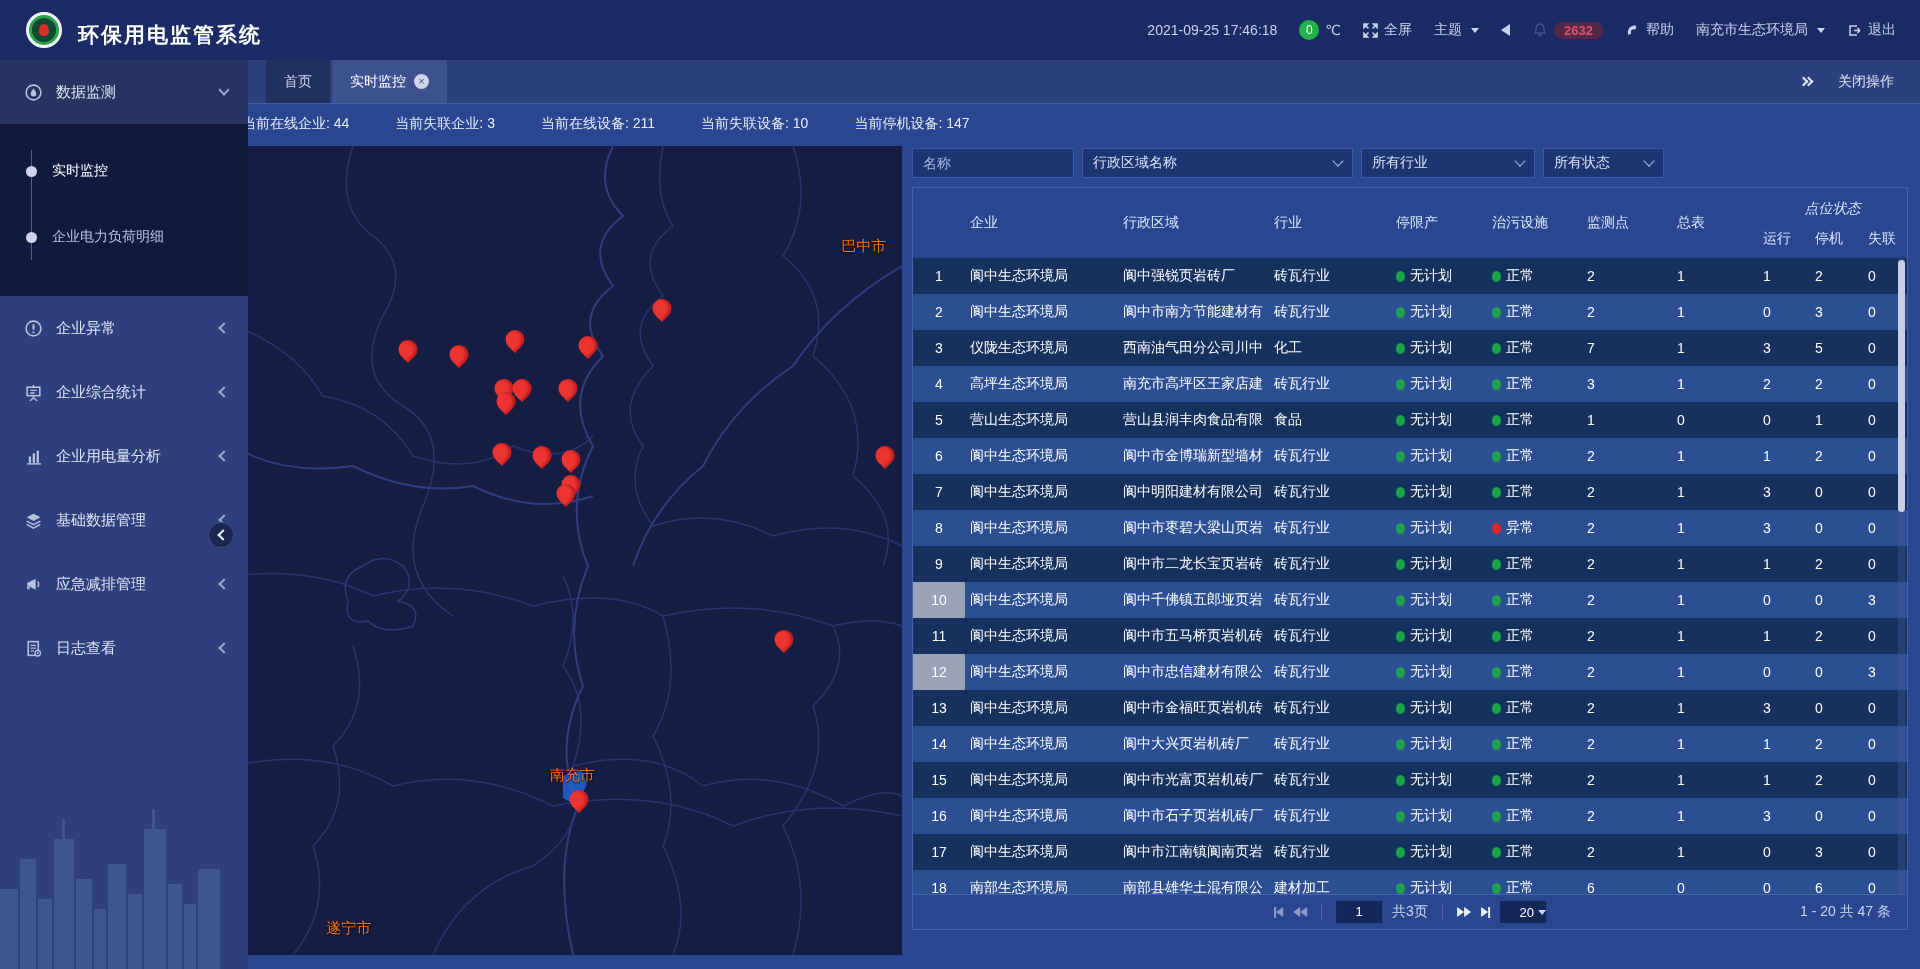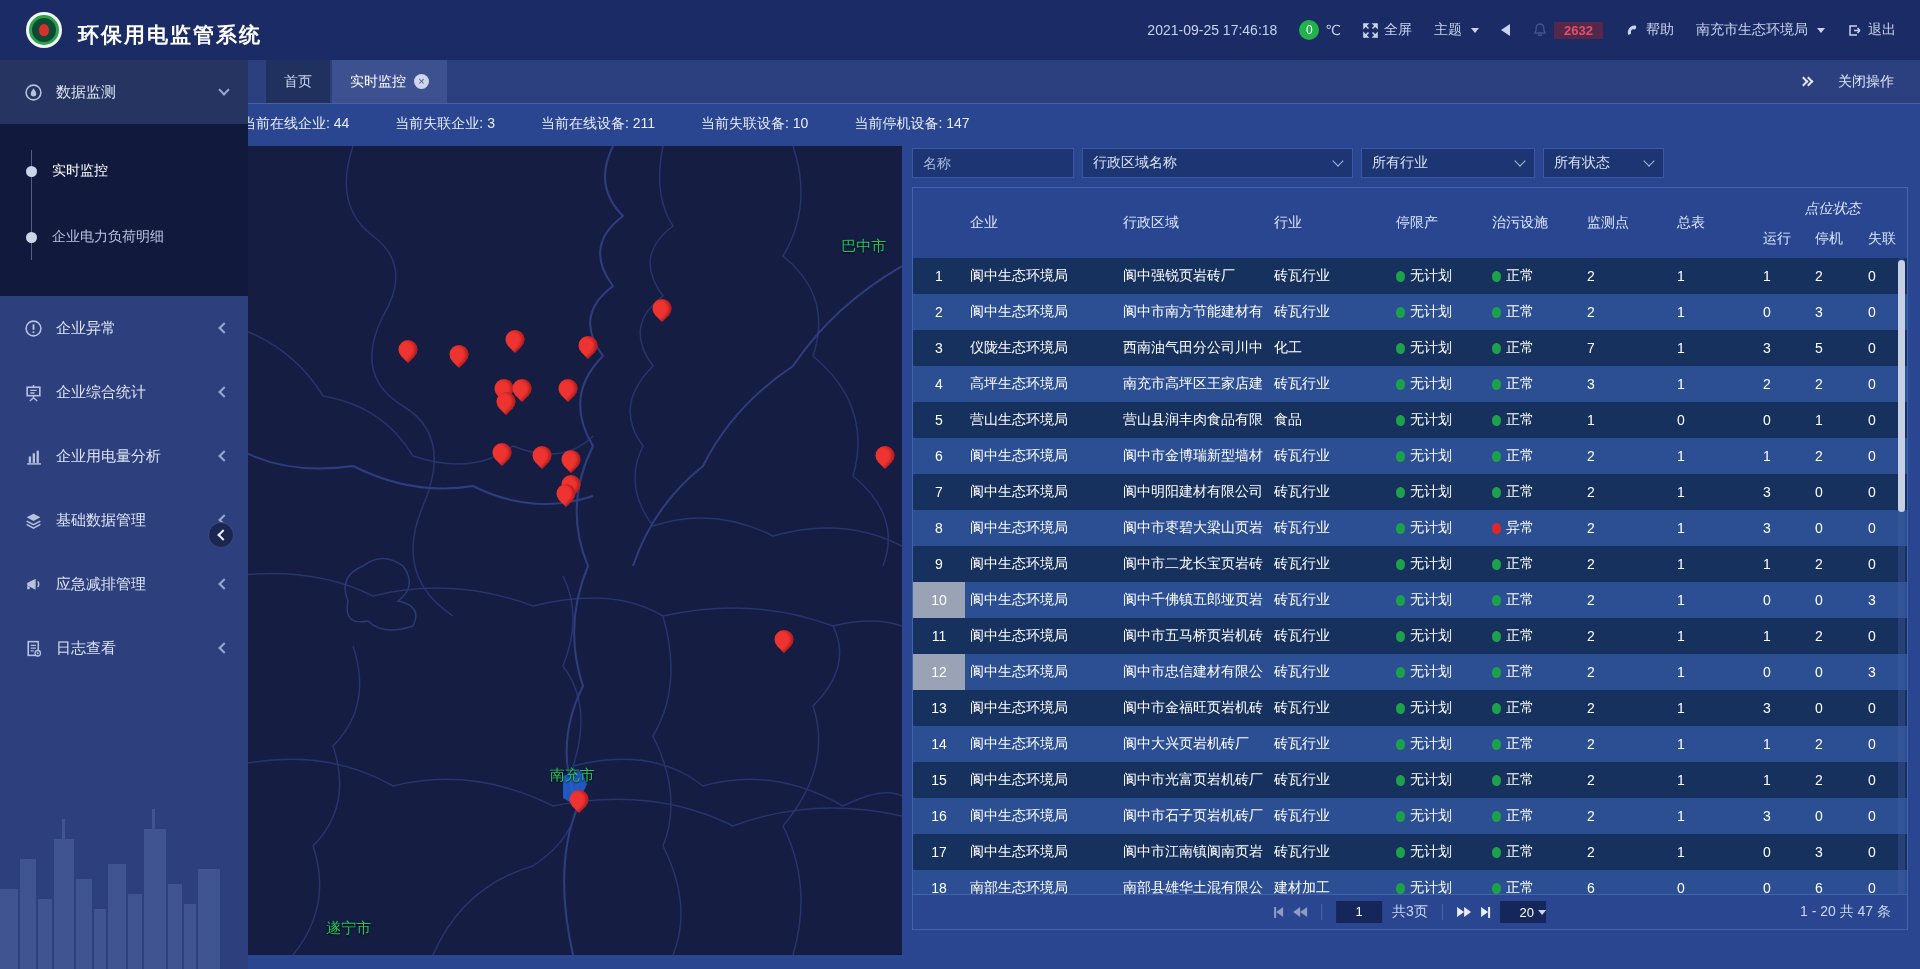--- a/index.html
+++ b/index.html
@@ -16,21 +16,21 @@
   .logo-core { width:10px; height:12px; background:#d8302c; border-radius:50% 50% 45% 45%; }
   .app-title { color:#ffffff; font-size:21px; font-weight:bold; margin-left:16px; letter-spacing:2px;margin-top:10px; }
   #header-right { margin-left:auto; display:flex; align-items:center; gap:22px;
     padding-right:24px; color:#c9d3ec; font-size:14px; }
   .hitem { display:flex; align-items:center; gap:6px; white-space:nowrap; cursor:default; }
   .temp-badge { width:20px; height:20px; border-radius:50%; background:#21b24a; color:#fff;
     font-size:12px; display:flex; align-items:center; justify-content:center; }
   .caret-down { width:0; height:0; border-left:4px solid transparent; border-right:4px solid transparent;
     border-top:5px solid #c9d3ec; display:inline-block; margin-left:3px; }
   .notif-badge { background:#55284a; color:#e0506a; font-size:13px; padding:1px 10px;
-    border-radius:0; font-weight:bold; }
+    border-radius:8px; font-weight:bold; }
   .speaker { width:0; height:0; border-top:6px solid transparent; border-bottom:6px solid transparent;
     border-right:9px solid #c9d3ec; }
   svg.hicon { display:block; }
 
   
   #sidebar { position:absolute; left:0; top:60px; width:248px; height:909px;
     background:#2d3f7c; z-index:20; overflow:hidden; }
   .side-item { height:64px; display:flex; align-items:center; padding:0 20px 0 24px;
     color:#dde4f4; font-size:15px; cursor:pointer; position:relative; }
   .side-item .label { margin-left:13px; }
@@ -67,21 +67,21 @@
     color:#dfe6f5; font-size:14px; }
 
   
   #statsbar { position:absolute; left:220px; top:105px; width:1700px; height:37px;
     background:#2a4690; display:flex; align-items:center; padding-left:22px; gap:46px; }
   .stat-item { color:#e8edf8; font-size:14px; white-space:nowrap; }
 
   
   #map { position:absolute; left:233px; top:146px; width:669px; height:809px;
     background:#161d43; overflow:hidden; cursor:grab; }
-  .city-label { position:absolute; transform:translate(-50%,-50%); color:#22c55e; font-size:15px;
+  .city-label { position:absolute; transform:translate(-50%,-50%); color:#f97316; font-size:15px;
     text-shadow:0 1px 2px #000; white-space:nowrap; }
   .pin { position:absolute; width:19px; height:19px; background:#ee3431;
     border-radius:50% 50% 50% 0; transform:translate(-50%,-100%) rotate(-45deg);
     box-shadow:inset -2px -2px 3px rgba(120,0,0,.45); cursor:pointer; }
   #collapse-handle { position:absolute; left:208px; top:522px; width:26px; height:26px;
     border-radius:50%; background:#1b2750; border:1px solid #3a4880; z-index:25;
     display:flex; align-items:center; justify-content:center; cursor:pointer; }
   #collapse-handle .chev { margin:0 0 0 3px; border-color:#e8edf8; }
 
   

